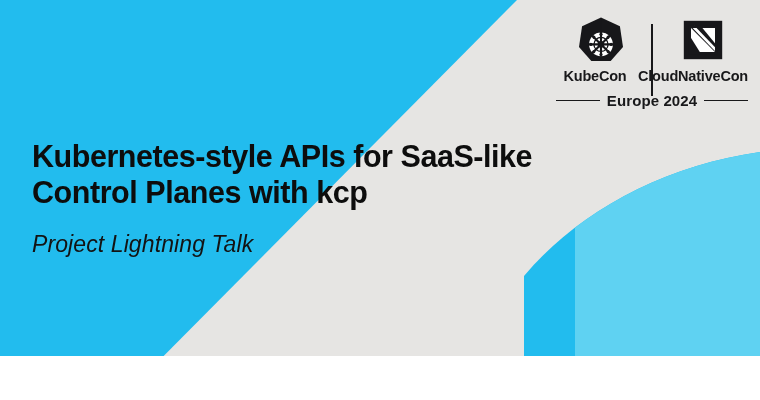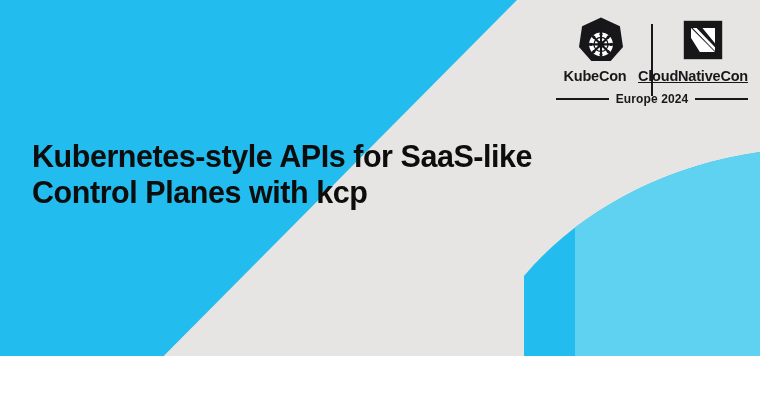--- a/index.html
+++ b/index.html
@@ -59,36 +59,36 @@
   .name-cell {
     flex:1 1 0;
     text-align:center;
     font-weight:bold;
     font-size:14.5px;
     letter-spacing:-0.2px;
     line-height:18px;
     white-space:nowrap;
   }
   .name-cell.kubecon { padding-right:2px; }
-  .name-cell.cncf { padding-left:2px;text-decoration:underline; }
+  .name-cell.cncf { padding-left:2px; }
   .logo-row-edition {
     display:flex; align-items:center; justify-content:center;
     width:100%;
     margin-top:7px;
     gap:7px;
   }
   .edition-rule {
     height:1.8px;
     background:#18181a;
     flex:1 1 auto;
     min-width:26px;
   }
   .edition-text {
     font-weight:bold;
-    font-size:12px;
+    font-size:15px;
     letter-spacing:0.1px;
     white-space:nowrap;
   }
 
   
   #title-block {
     position:absolute;
     left:32px; top:138px;
     width:530px;
   }
@@ -196,15 +196,16 @@
 
     <div class="logo-row-edition">
       <span class="edition-rule"></span>
       <span class="edition-text">Europe 2024</span>
       <span class="edition-rule"></span>
     </div>
   </div>
 
   <div id="title-block">
     <h1 id="slide-title">Kubernetes-style APIs for SaaS-like Control Planes with kcp</h1>
+    <div id="slide-subtitle">Project Lightning Talk</div>
   </div>
 
 </div>
 
 </body></html>

